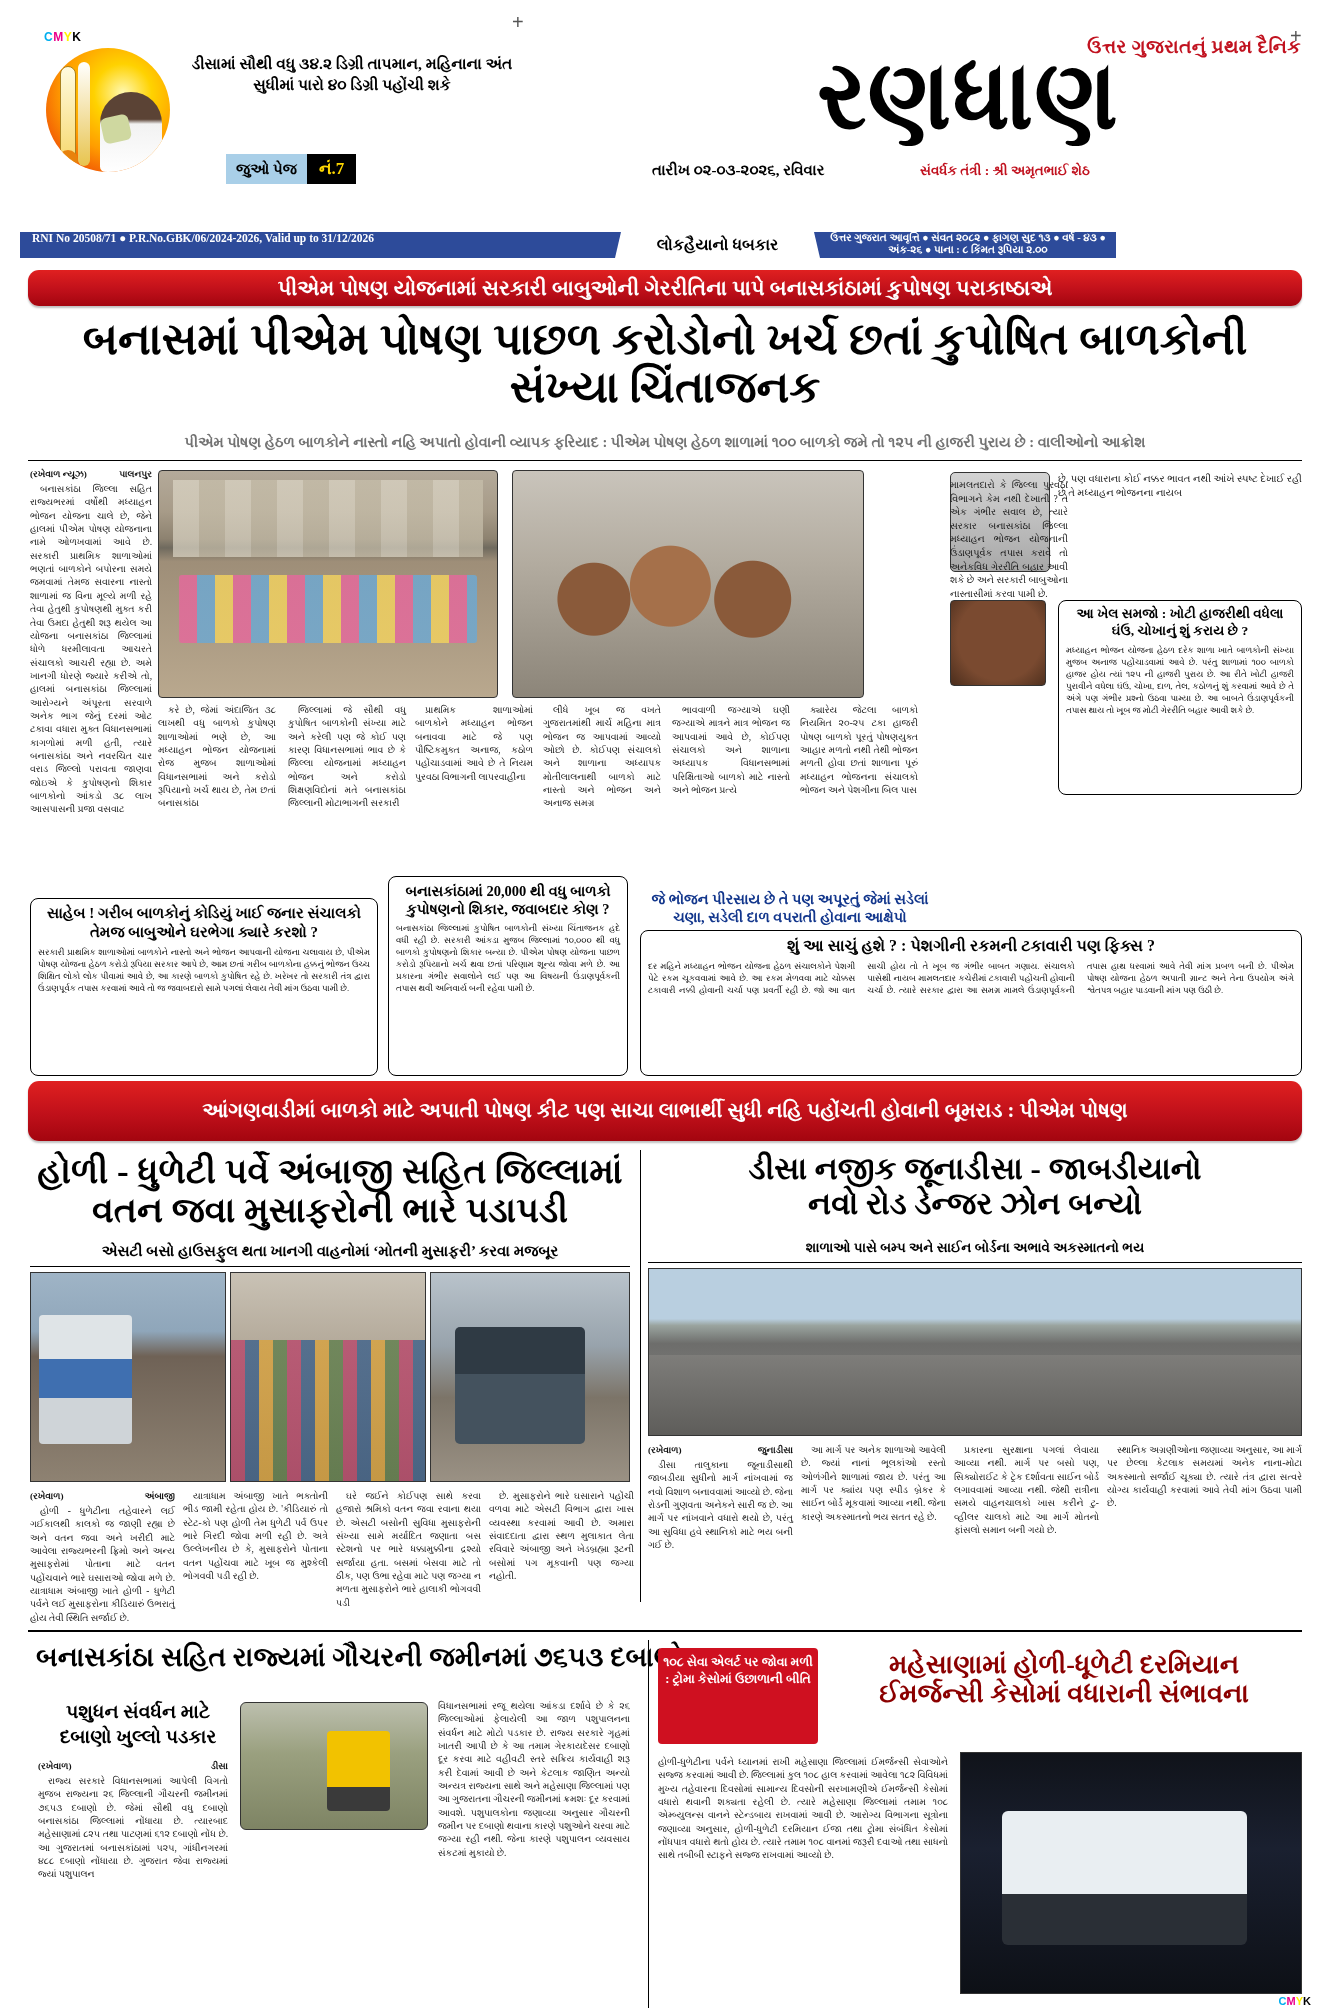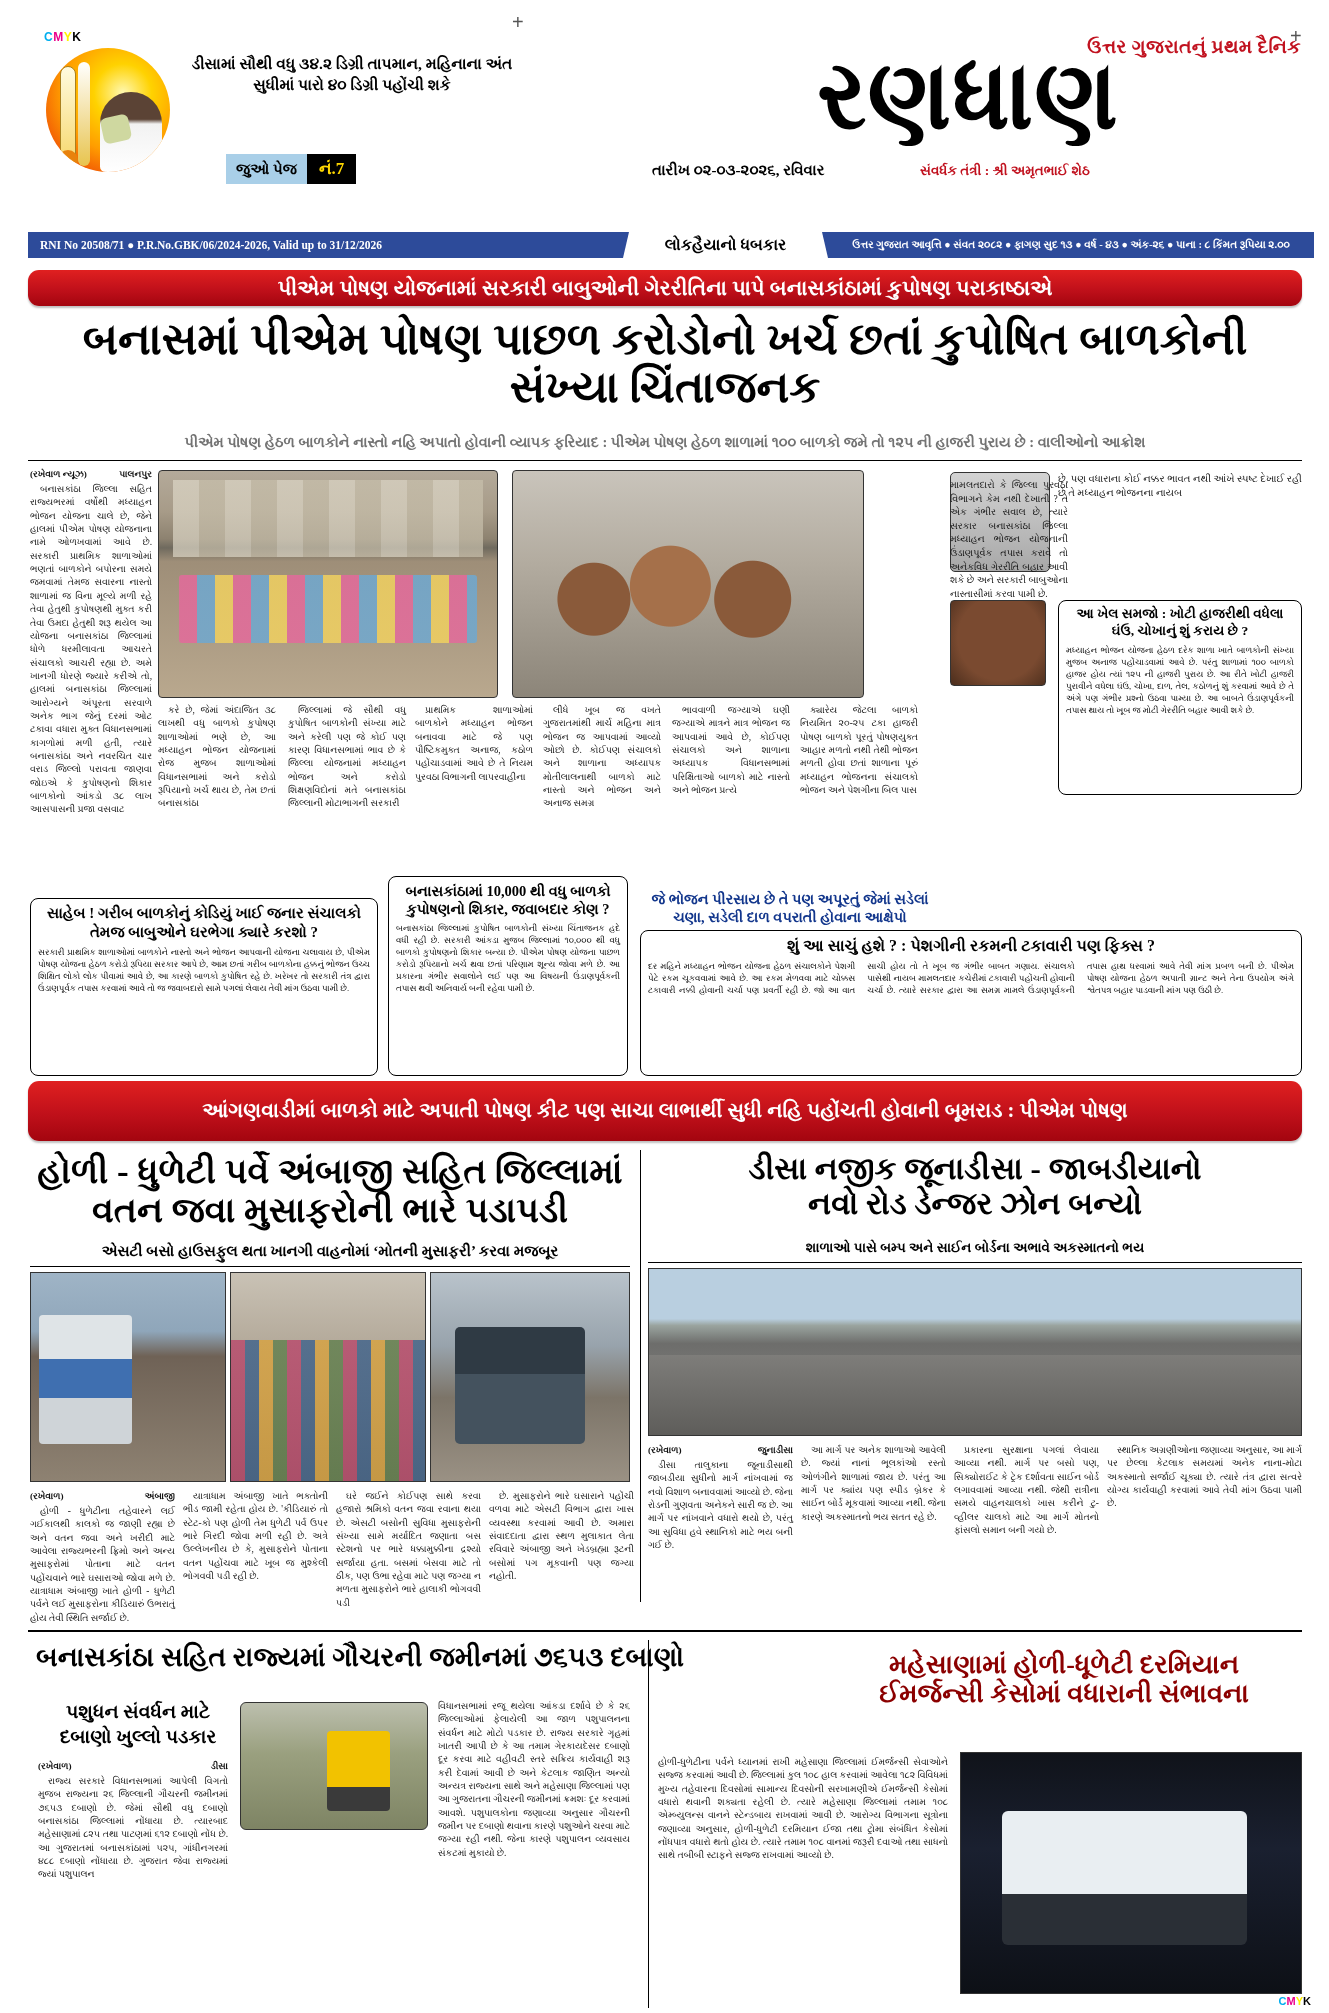--- a/index.html
+++ b/index.html
@@ -47,22 +47,22 @@
      font-family:"Liberation Serif",serif; letter-spacing:.3px; }
   .mh-title { position:absolute; left: 72px; top: 26px; width: 672px; text-align:center;
      font-family:"Liberation Serif",serif; font-weight:bold; font-size: 96px; line-height:1; color:#000;
      letter-spacing: 1px; }
   .mh-date { position:absolute; left: 92px; top: 140px; font-family:"Liberation Serif",serif;
      font-weight:bold; font-size:15px; color:#000; }
   .mh-editor { position:absolute; left: 360px; top: 141px; font-family:"Liberation Serif",serif;
      font-weight:bold; font-size:13.5px; color:#c1121f; }
 
   
-  .bluebar { position:absolute; left:28px; top:232px; width:1286px; height:26px; display:flex;
-     background:#2d4b9a; color:#fff; align-items:center; }
+  .bluebar { position:absolute; left:20px; top:232px; width:1096px; height:26px; display:flex;
+     background:#2d4b9a; color:#fff; }
   .bluebar .seg1 { width: 595px; padding-left: 12px; font-family:"Liberation Serif",serif;
      font-weight:bold; font-size:11.5px; }
   .bluebar .mid { width: 205px; background:#fff; color:#000; height:26px; display:flex;
      align-items:center; justify-content:center; font-family:"Liberation Serif",serif; font-weight:bold; font-size:16px;
      clip-path: polygon(6px 0, 199px 0, 205px 26px, 0 26px); }
   .bluebar .seg2 { flex:1; text-align:center; font-family:"Liberation Serif",serif; font-weight:bold; font-size:10.5px; }
 
   
   .redbanner { position:absolute; background: linear-gradient(180deg,#e02020 0%,#c0101a 55%,#a3050f 100%);
      border-radius: 11px; color:#fff; text-align:center; display:flex; align-items:center; justify-content:center;
@@ -235,21 +235,21 @@
   <div class="col" style="left:1058px; top:472px; width:244px; height:120px; font-size:10px;">
     <p style="text-indent:0;">છે, પણ વધારાના કોઈ નક્કર ભાવત નથી આંખે સ્પષ્ટ દેખાઈ રહી છે તે મધ્યાહન ભોજનના નાયબ</p>
   </div>
 
   <div class="smallbox" style="left:30px; top:898px; width:348px; height:178px;">
     <div class="t" style="font-size:15px;">સાહેબ ! ગરીબ બાળકોનું કોડિયું ખાઈ જનાર સંચાલકો તેમજ બાબુઓને ઘરભેગા ક્યારે કરશો ?</div>
     <div class="b">સરકારી પ્રાથમિક શાળાઓમાં બાળકોને નાસ્તો અને ભોજન આપવાની યોજના ચલાવાય છે, પીએમ પોષણ યોજના હેઠળ કરોડો રૂપિયા સરકાર આપે છે, આમ છતાં ગરીબ બાળકોના હક્કનું ભોજન ઉચ્ચ શિક્ષિત લોકો લોક પીવામાં આવે છે, આ કારણે બાળકો કુપોષિત રહે છે. ખરેખર તો સરકારી તંત્ર દ્વારા ઉંડાણપૂર્વક તપાસ કરવામાં આવે તો જ જવાબદારો સામે પગલાં લેવાય તેવી માંગ ઉઠવા પામી છે.</div>
   </div>
 
   <div class="smallbox" style="left:388px; top:876px; width:240px; height:200px;">
-    <div class="t" style="font-size:14.5px;">બનાસકાંઠામાં 10,000 થી વધુ બાળકો કુપોષણનો શિકાર, જવાબદાર કોણ ?</div>
+    <div class="t" style="font-size:14.5px;">બનાસકાંઠામાં 20,000 થી વધુ બાળકો કુપોષણનો શિકાર, જવાબદાર કોણ ?</div>
     <div class="b">બનાસકાંઠા જિલ્લામાં કુપોષિત બાળકોની સંખ્યા ચિંતાજનક હદે વધી રહી છે. સરકારી આંકડા મુજબ જિલ્લામાં ૧૦,૦૦૦ થી વધુ બાળકો કુપોષણનો શિકાર બન્યા છે. પીએમ પોષણ યોજના પાછળ કરોડો રૂપિયાનો ખર્ચ થવા છતાં પરિણામ શૂન્ય જોવા મળે છે. આ પ્રકારના ગંભીર સવાલોને લઈ પણ આ વિષયની ઉંડાણપૂર્વકની તપાસ થવી અનિવાર્ય બની રહેવા પામી છે.</div>
   </div>
 
   <div class="bluehead" style="left:640px; top:890px; width:300px; font-size:14.5px;">જે ભોજન પીરસાય છે તે પણ અપૂરતું જેમાં સડેલાં ચણા, સડેલી દાળ વપરાતી હોવાના આક્ષેપો</div>
 
   <div class="smallbox" style="left:640px; top:930px; width:662px; height:146px;">
     <div class="t" style="font-size:16px;">શું આ સાચું હશે ? : પેશગીની રકમની ટકાવારી પણ ફિક્સ ?</div>
     <div class="b" style="column-count:3; column-gap:12px;">દર મહિને મધ્યાહન ભોજન યોજના હેઠળ સંચાલકોને પેશગી પેટે રકમ ચૂકવવામાં આવે છે. આ રકમ મેળવવા માટે ચોક્કસ ટકાવારી નક્કી હોવાની ચર્ચા પણ પ્રવર્તી રહી છે. જો આ વાત સાચી હોય તો તે ખૂબ જ ગંભીર બાબત ગણાય. સંચાલકો પાસેથી નાયબ મામલતદાર કચેરીમાં ટકાવારી પહોંચતી હોવાની ચર્ચા છે. ત્યારે સરકાર દ્વારા આ સમગ્ર મામલે ઉંડાણપૂર્વકની તપાસ હાથ ધરવામાં આવે તેવી માંગ પ્રબળ બની છે. પીએમ પોષણ યોજના હેઠળ અપાતી ગ્રાન્ટ અને તેના ઉપયોગ અંગે શ્વેતપત્ર બહાર પાડવાની માંગ પણ ઉઠી છે.</div>
   </div>
 
@@ -337,20 +337,21 @@
   <div class="col" style="left:438px; top:1700px; width:192px; height:300px;">
     <p style="text-indent:0;">વિધાનસભામાં રજૂ થયેલા આંકડા દર્શાવે છે કે ૨૬ જિલ્લાઓમાં ફેલાયેલી આ જાળ પશુપાલનના સંવર્ધન માટે મોટો પડકાર છે.
 
 રાજ્ય સરકારે ગૃહમાં ખાતરી આપી છે કે આ તમામ ગેરકાયદેસર દબાણો દૂર કરવા માટે વહીવટી સ્તરે સક્રિય કાર્યવાહી શરૂ કરી દેવામાં આવી છે અને કેટલાક જાણિત અન્યો અન્યત્ર રાજ્યના સાથે અને મહેસાણા જિલ્લામાં પણ આ ગુજરાતના ગૌચરની જમીનમાં ક્રમશઃ દૂર કરવામાં આવશે.
 
 પશુપાલકોના જણાવ્યા અનુસાર ગૌચરની જમીન પર દબાણો થવાના કારણે પશુઓને ચરવા માટે જગ્યા રહી નથી. જેના કારણે પશુપાલન વ્યવસાય સંકટમાં મુકાયો છે.</p>
   </div>
 
   <div class="vline" style="left:648px; top:1640px; height:368px;"></div>
 
+  <div class="redtagbox" style="left:658px; top:1648px; width:160px; height:96px;">૧૦૮ સેવા એલર્ટ પર જોવા મળી : ટ્રોમા કેસોમાં ઉછાળાની બીતિ</div>
 
   <div class="sectionhead" style="left:826px; top:1650px; width:476px; font-size:26px; color:#8b0000;">
     <div>મહેસાણામાં હોળી-ધૂળેટી દરમિયાન</div>
     <div>ઈમર્જન્સી કેસોમાં વધારાની સંભાવના</div>
   </div>
 
   <div class="col" style="left:658px; top:1756px; width:290px; height:240px;">
     <p style="text-indent:0;">હોળી-ધુળેટીના પર્વને ધ્યાનમાં રાખી મહેસાણા જિલ્લામાં ઈમર્જન્સી સેવાઓને સજ્જ કરવામાં આવી છે. જિલ્લામાં કુલ ૧૦૮ હાલ કરવામાં આવેલા ૧૮૨ વિવિધમાં મુખ્ય તહેવારના દિવસોમાં સામાન્ય દિવસોની સરખામણીએ ઈમર્જન્સી કેસોમાં વધારો થવાની શક્યતા રહેલી છે. ત્યારે મહેસાણા જિલ્લામાં તમામ ૧૦૮ એમ્બ્યુલન્સ વાનને સ્ટેન્ડબાય રાખવામાં આવી છે.
 
 આરોગ્ય વિભાગના સૂત્રોના જણાવ્યા અનુસાર, હોળી-ધુળેટી દરમિયાન ઈજા તથા ટ્રોમા સંબંધિત કેસોમાં નોંધપાત્ર વધારો થતો હોય છે. ત્યારે તમામ ૧૦૮ વાનમાં જરૂરી દવાઓ તથા સાધનો સાથે તબીબી સ્ટાફને સજ્જ રાખવામાં આવ્યો છે.</p>

